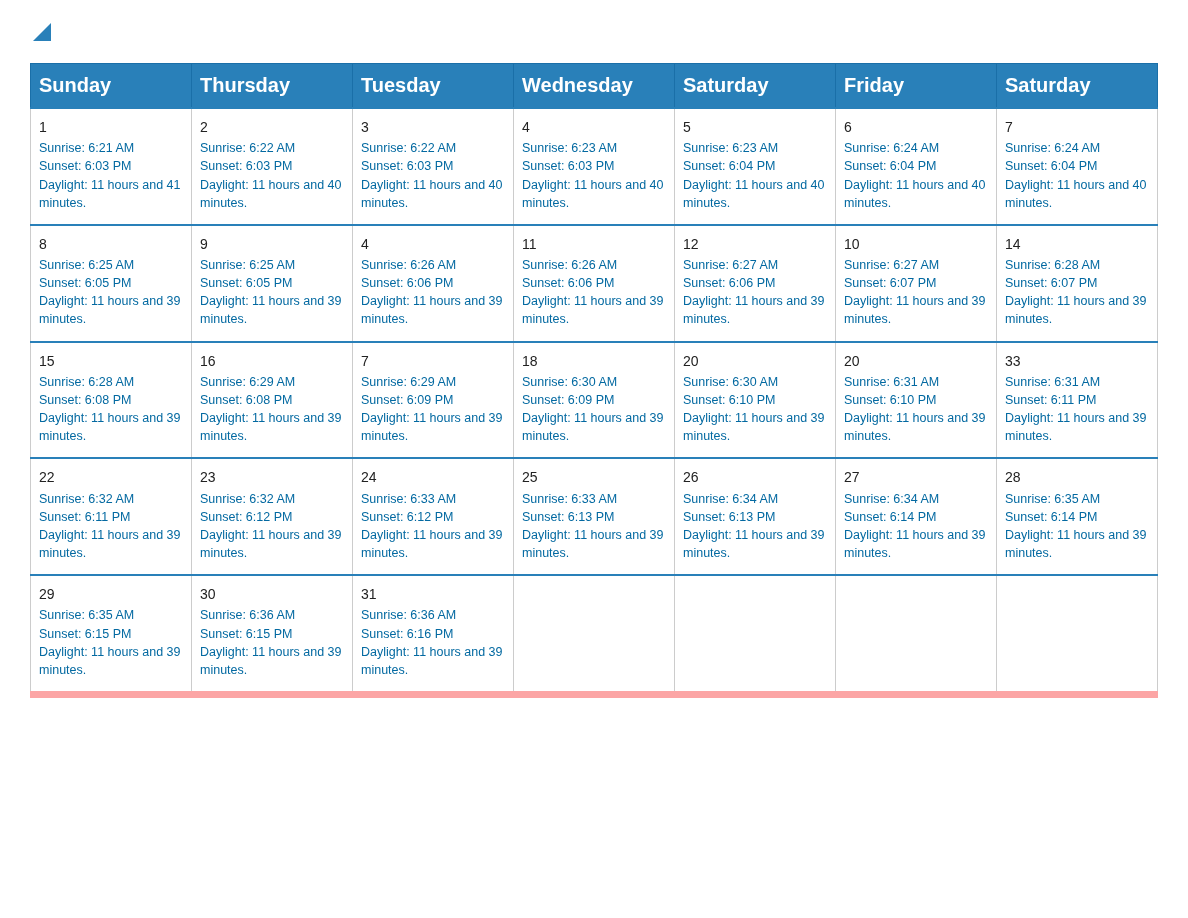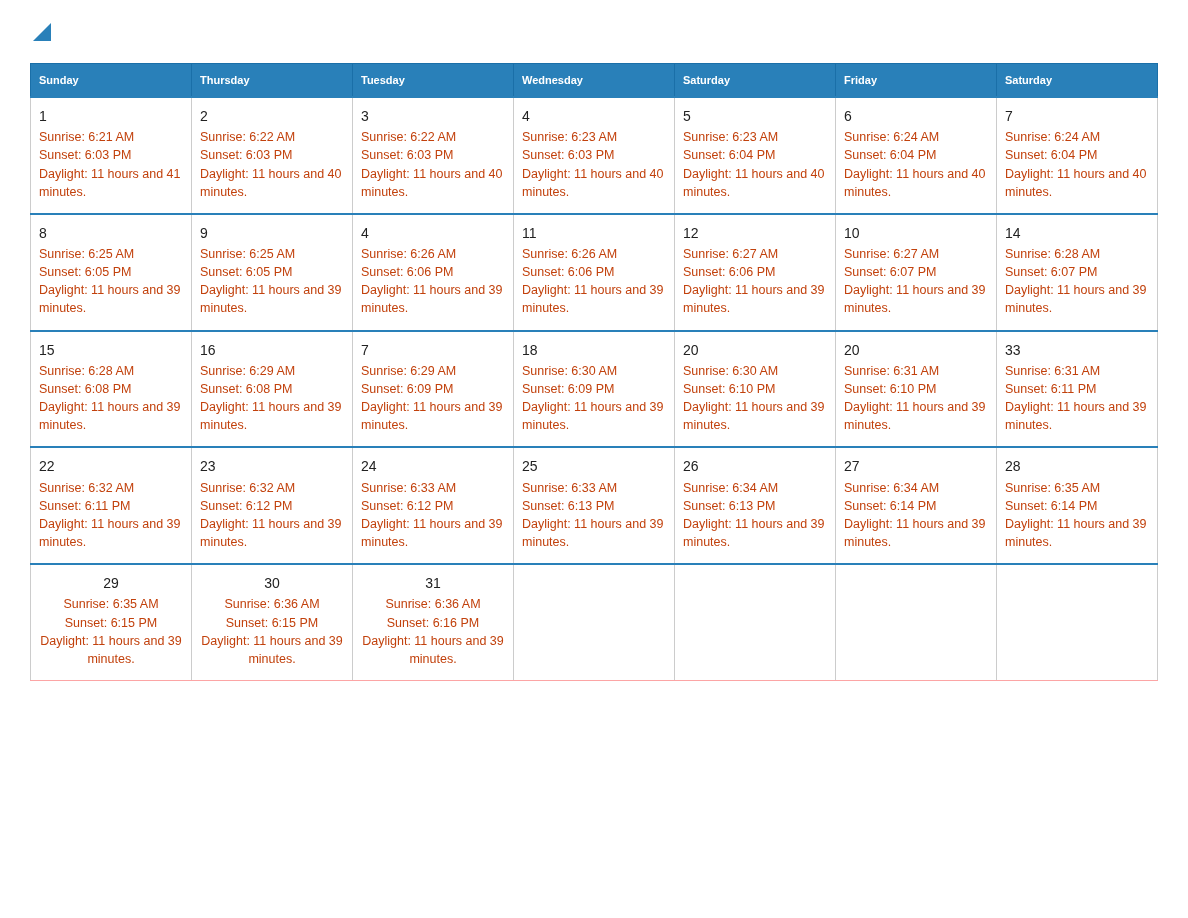--- a/index.html
+++ b/index.html
@@ -44,21 +44,21 @@
     }
     .calendar {
       width: 100%;
       border-collapse: collapse;
       table-layout: fixed;
     }
     .calendar thead tr th {
       background-color: #2980b9;
       color: #fff;
       padding: 10px 8px;
-      font-size: 11px;
+      font-size: 20px;
       font-weight: bold;
       text-align: left;
       border: 1px solid #1a6fa8;
     }
     .calendar tbody tr td {
       vertical-align: top;
       padding: 8px 8px 12px 8px;
       font-size: 12.5px;
       color: #333;
       border-left: 1px solid #ccc;
@@ -71,26 +71,25 @@
       border-top: 2px solid #2980b9;
     }
     .calendar tbody tr td .day-num {
       font-size: 14px;
       font-weight: normal;
       display: block;
       margin-bottom: 2px;
       color: #222;
     }
     .calendar tbody tr td .day-info {
-      color: #c2410c;
+      color: #0369a1;
       font-size: 12.5px;
     }
     .calendar tbody tr.last-row td {
-      border-bottom: 1px solid #fca5a5;
-      text-align: center;
+      border-bottom: 7px solid #fca5a5;
     }
     .logo-wrapper {
       display: flex;
       flex-direction: column;
       align-items: flex-start;
     }
     .logo-line1 {
       display: flex;
       align-items: center;
     }

